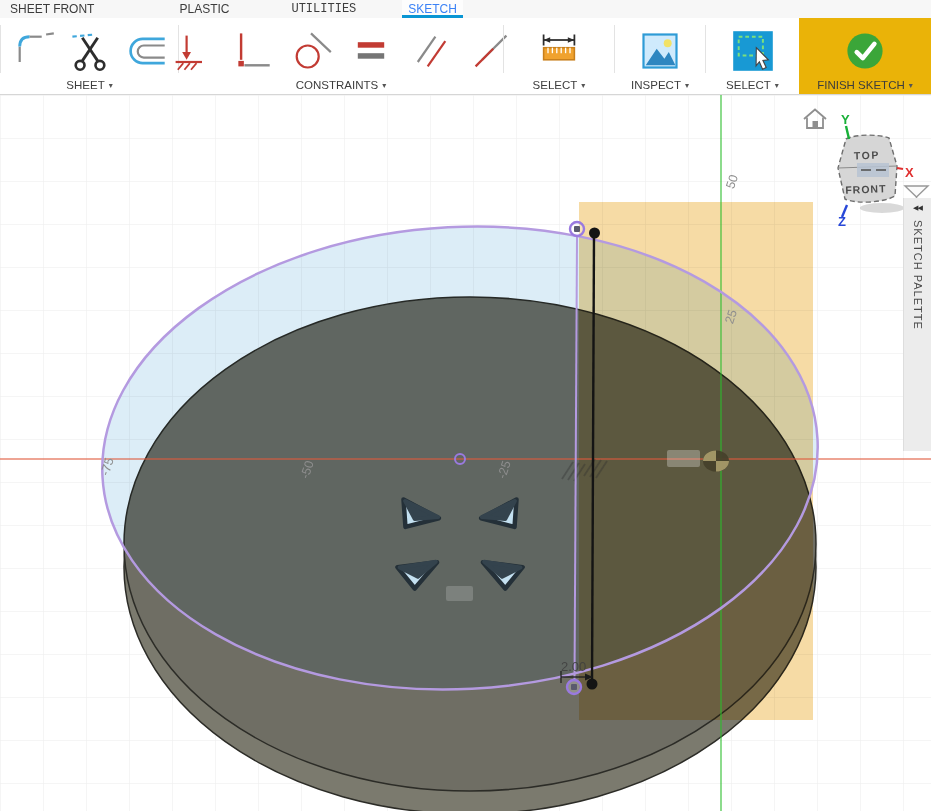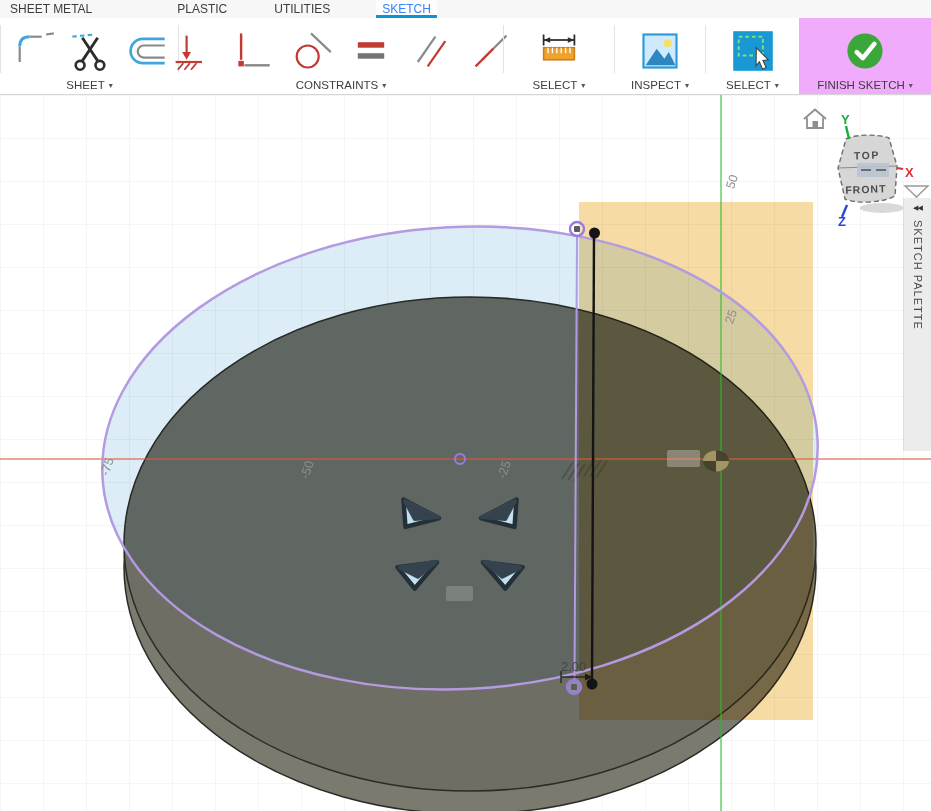--- a/index.html
+++ b/index.html
@@ -6,33 +6,33 @@
   html,body { width:931px; height:811px; overflow:hidden; }
   body { font-family:"Liberation Sans", sans-serif; background:#fff; }
   .app { width:931px; height:811px; display:flex; flex-direction:column; }
 
   
   .tabbar { height:18px; background:#f7f7f7; display:flex; align-items:stretch;
             font-size:12px; color:#3c3c3c; }
   .tab { display:flex; align-items:center; padding:0 6px; cursor:default; white-space:nowrap; }
   .tab.t0 { margin-left:4px; }
   .tab.t1 { margin-left:73px; }
-  .tab.t2 { margin-left:35px; }
+  .tab.t2 { margin-left:50px;font-family:Liberation Mono, monospace; }
   .tab.t3 { margin-left:40px; }
   .tab.active { color:#3b82f6; box-shadow:inset 0 -3px 0 #0a96d4; background:#fdfdfd; }
 
   
   .toolbar { height:77px; background:#fff; border-bottom:1px solid #d6d6d6;
              display:flex; align-items:stretch; }
   .sep { width:1px; background:#e3e3e3; height:48px; margin-top:7px; }
   .group { display:flex; flex-direction:column; align-items:center;
            justify-content:space-between; padding:5px 0 3px; }
   .g-modify { width:177px; } .g-constraints { width:324px; }
   .g-inspect { width:110px; } .g-insert { width:90px; } .g-select { width:93px; }
-  .g-finish { flex:1; background:#f0abfc; }
+  .g-finish { flex:1; background:#eab308; }
   .icons { display:flex; align-items:center; justify-content:center; gap:12px; flex:1; }
   .g-constraints .icons { gap:16px; }
   .group-label { font-size:11.5px; color:#3d3d3d; display:flex; gap:4px; align-items:center; }
   .group-label .caret { font-size:8px; color:#555; }
   .ticon { width:44px; height:44px; display:block; }
 
   
   .canvas { position:relative; height:716px; background:#ffffff; overflow:hidden; }
   .scene { position:absolute; left:0; top:0; }
   svg text { font-family:"Liberation Sans", sans-serif; }
@@ -44,21 +44,21 @@
   .palette .collapse { font-size:7px; color:#333; letter-spacing:-1px; cursor:pointer; }
   .palette .vtitle { writing-mode:vertical-rl; font-size:11px; color:#4a4a4a;
                      letter-spacing:1px; margin-top:8px; white-space:nowrap; }
 </style>
 </head>
 <body>
 
 <div class="app">
 
   <div class="tabbar">
-    <div class="tab t0">SHEET METAL</div>
+    <div class="tab t0">SHEET FRONT</div>
     <div class="tab t1">PLASTIC</div>
     <div class="tab t2">UTILITIES</div>
     <div class="tab t3 active">SKETCH</div>
   </div>
 
   <div class="toolbar">
     <div class="sep"></div>
 
     <div class="group g-modify">
       <div class="icons">

